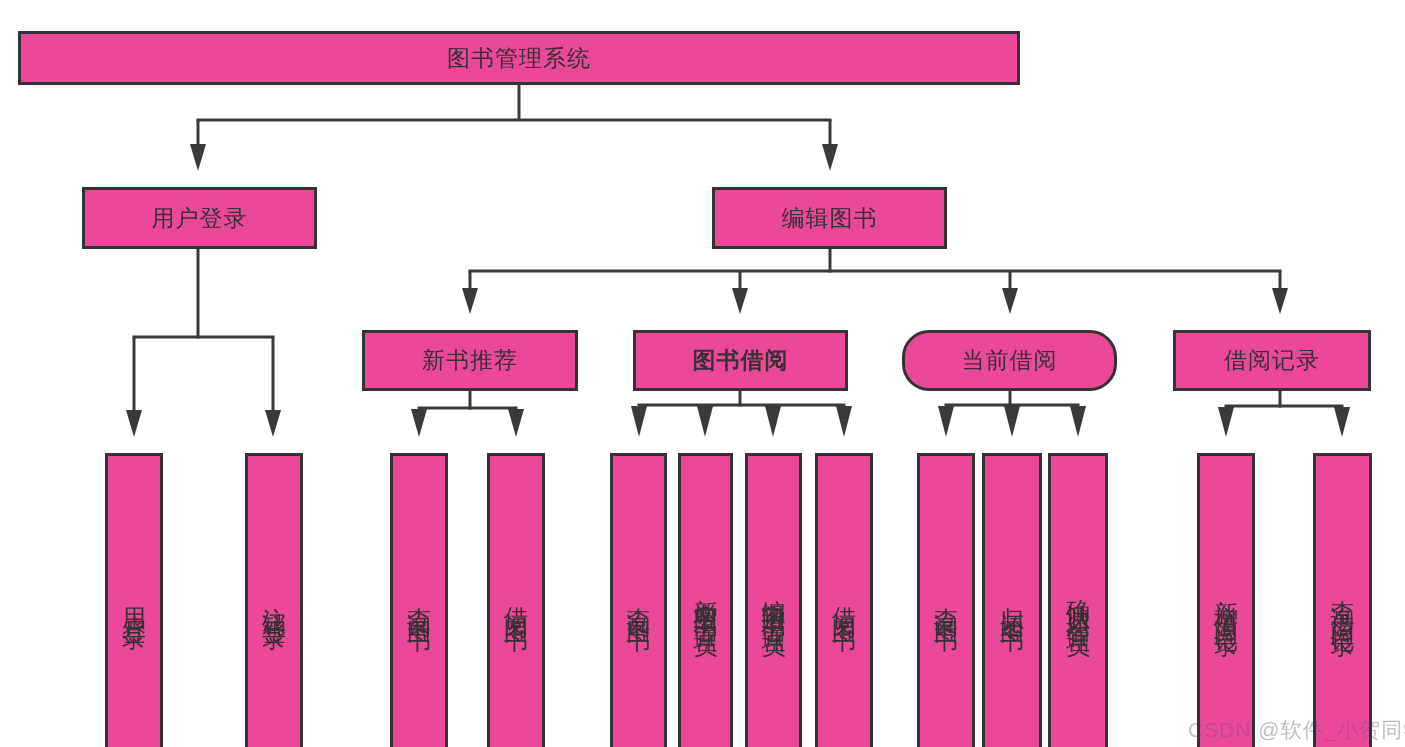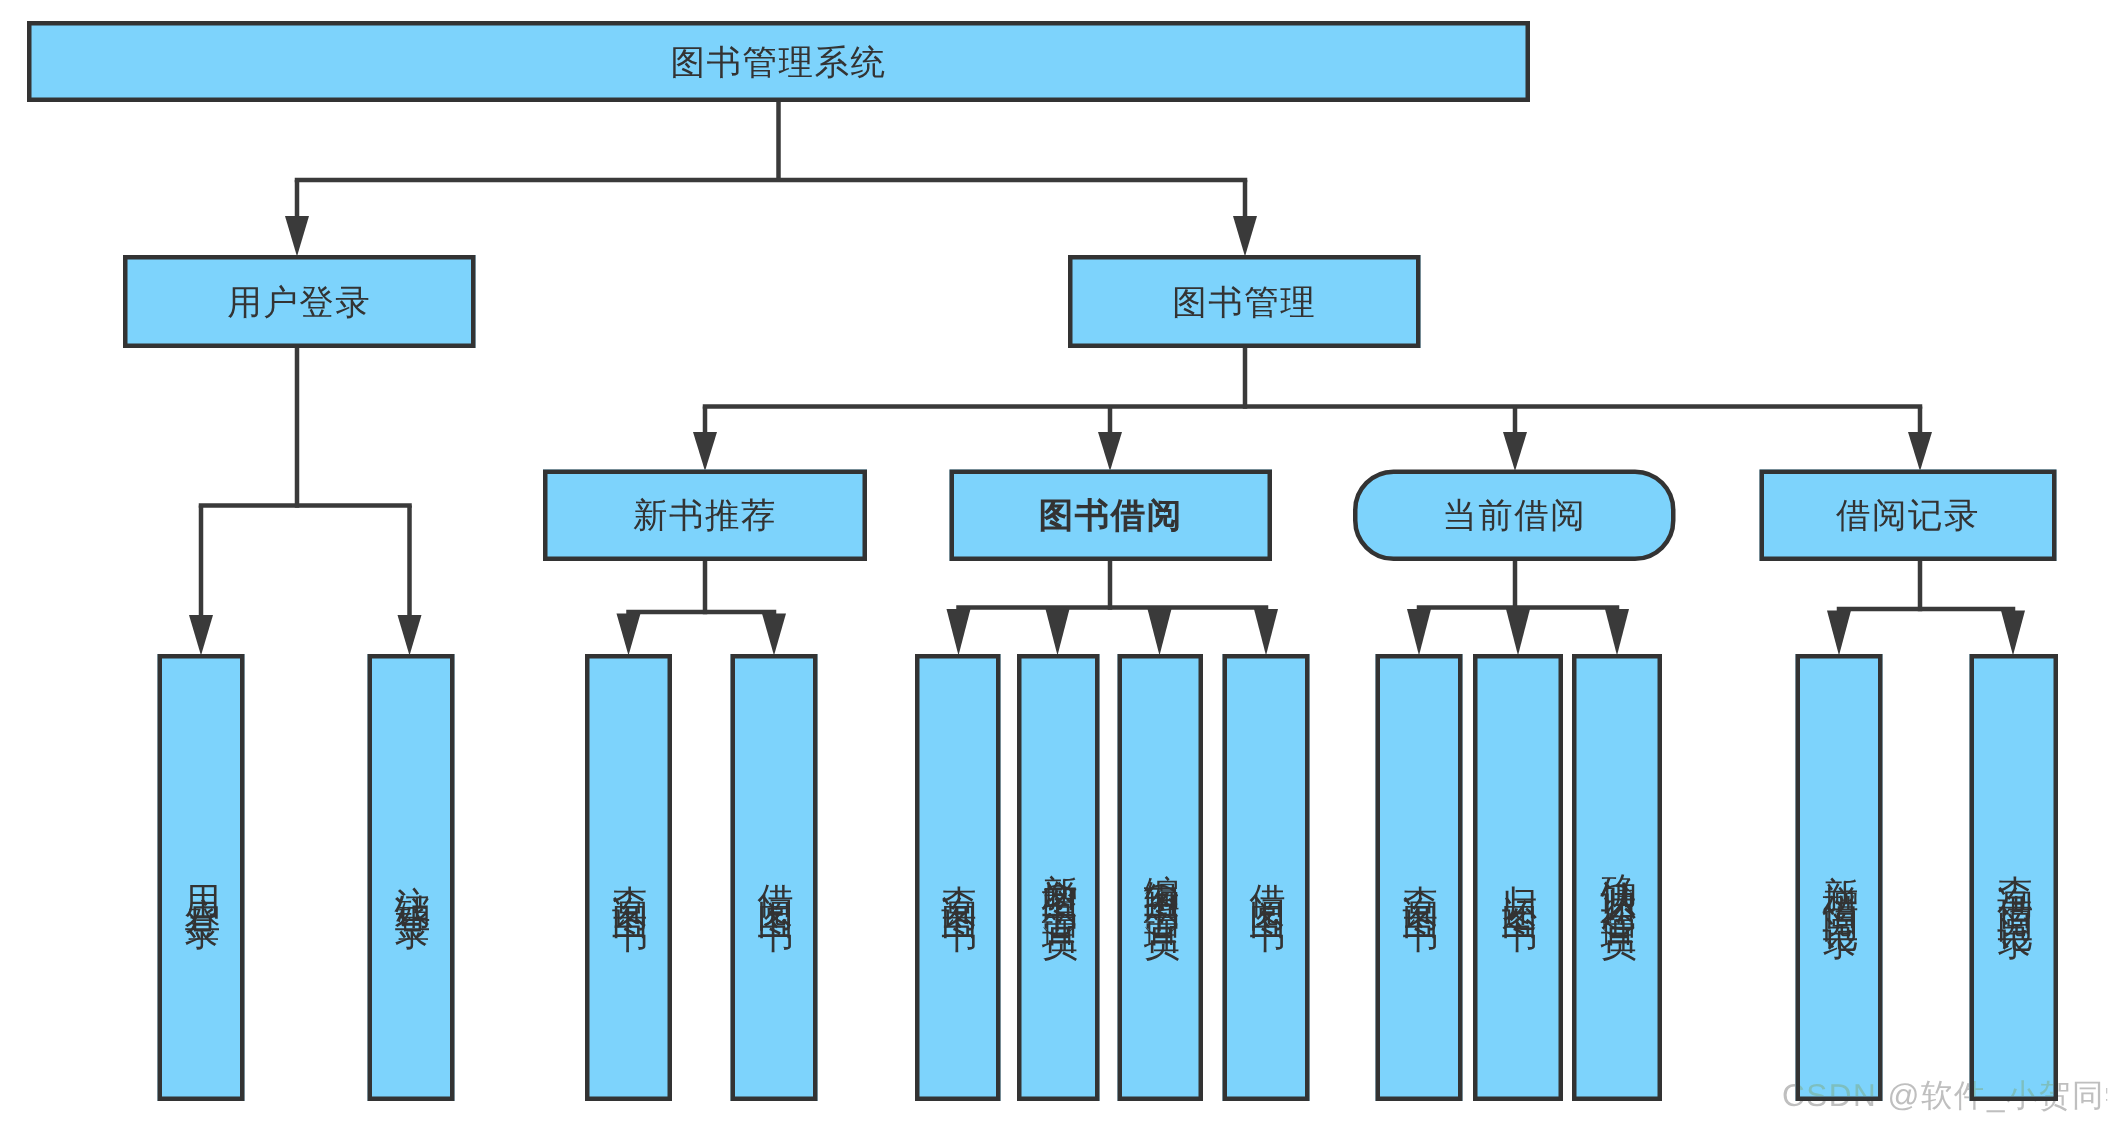--- a/index.html
+++ b/index.html
@@ -27,28 +27,29 @@
     stroke-width: 3;
   }
   .connectors polygon {
     fill: #3a3a3a;
     stroke: none;
   }
   .node {
     position: absolute;
     box-sizing: border-box;
     border: 3px solid #333333;
-    background: #7dd3fc;
+    background: #ec4899;
     display: flex;
     align-items: center;
     justify-content: center;
     color: #333333;
     font-size: 23px;
     letter-spacing: 1px;
     text-align: center;
+    margin-top: 17px;
   }
   .leaf {
     top: 436px;
     height: 298px;
     width: 58px;
     writing-mode: vertical-rl;
     text-orientation: mixed;
     font-size: 24px;
     letter-spacing: 7px;
     line-height: 1;
@@ -139,21 +140,21 @@
 
     <line x1="1280" y1="373" x2="1280" y2="407.5"></line>
     <line x1="1224.5" y1="406" x2="1343.5" y2="406"></line>
     <polygon points="1218,407 1234,407 1226,437"></polygon>
     <polygon points="1334,407 1350,407 1342,437"></polygon>
   </svg>
 
   <div class="node n-root">图书管理系统</div>
 
   <div class="node n-l2-0">用户登录</div>
-  <div class="node n-l2-1">图书管理</div>
+  <div class="node n-l2-1">编辑图书</div>
 
   <div class="node n-l3-0">新书推荐</div>
   <div class="node n-l3-1">图书借阅</div>
   <div class="node n-l3-2">当前借阅</div>
   <div class="node n-l3-3">借阅记录</div>
 
   <div class="node leaf n-leaf-0">用户登录</div>
   <div class="node leaf n-leaf-1">注销登录</div>
   <div class="node leaf n-leaf-2">查询图书</div>
   <div class="node leaf n-leaf-3">借阅图书</div>

